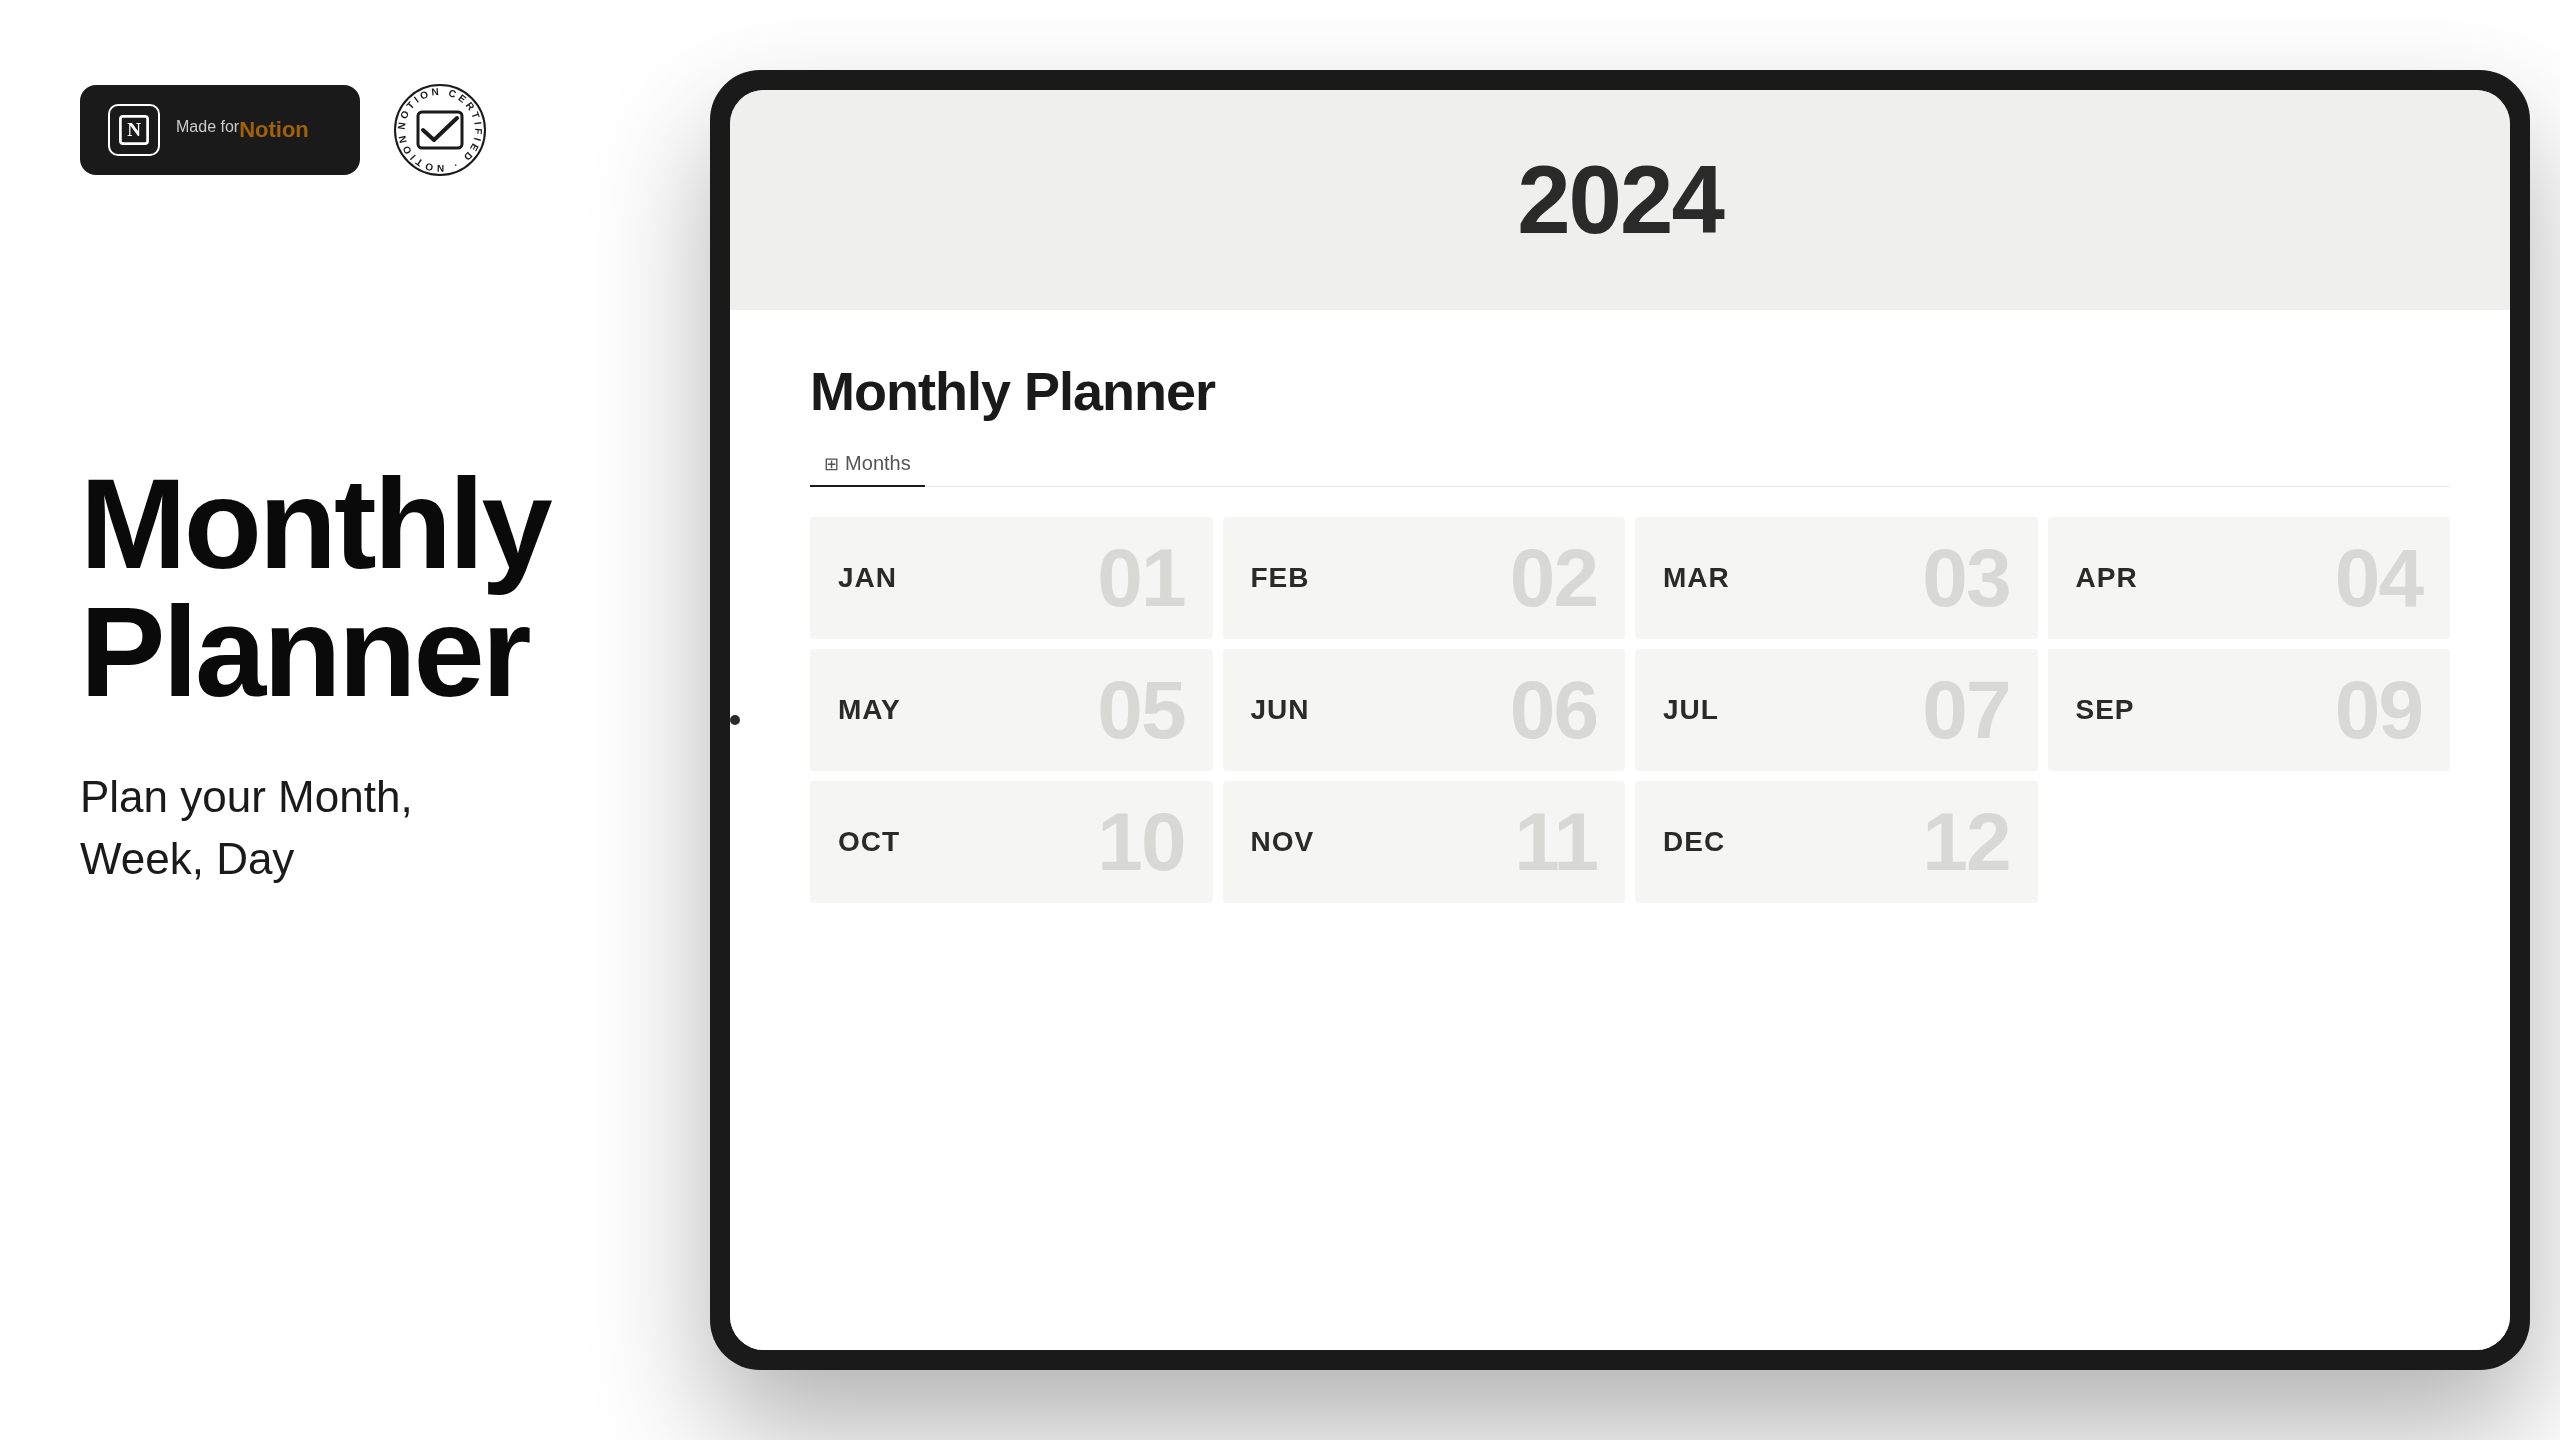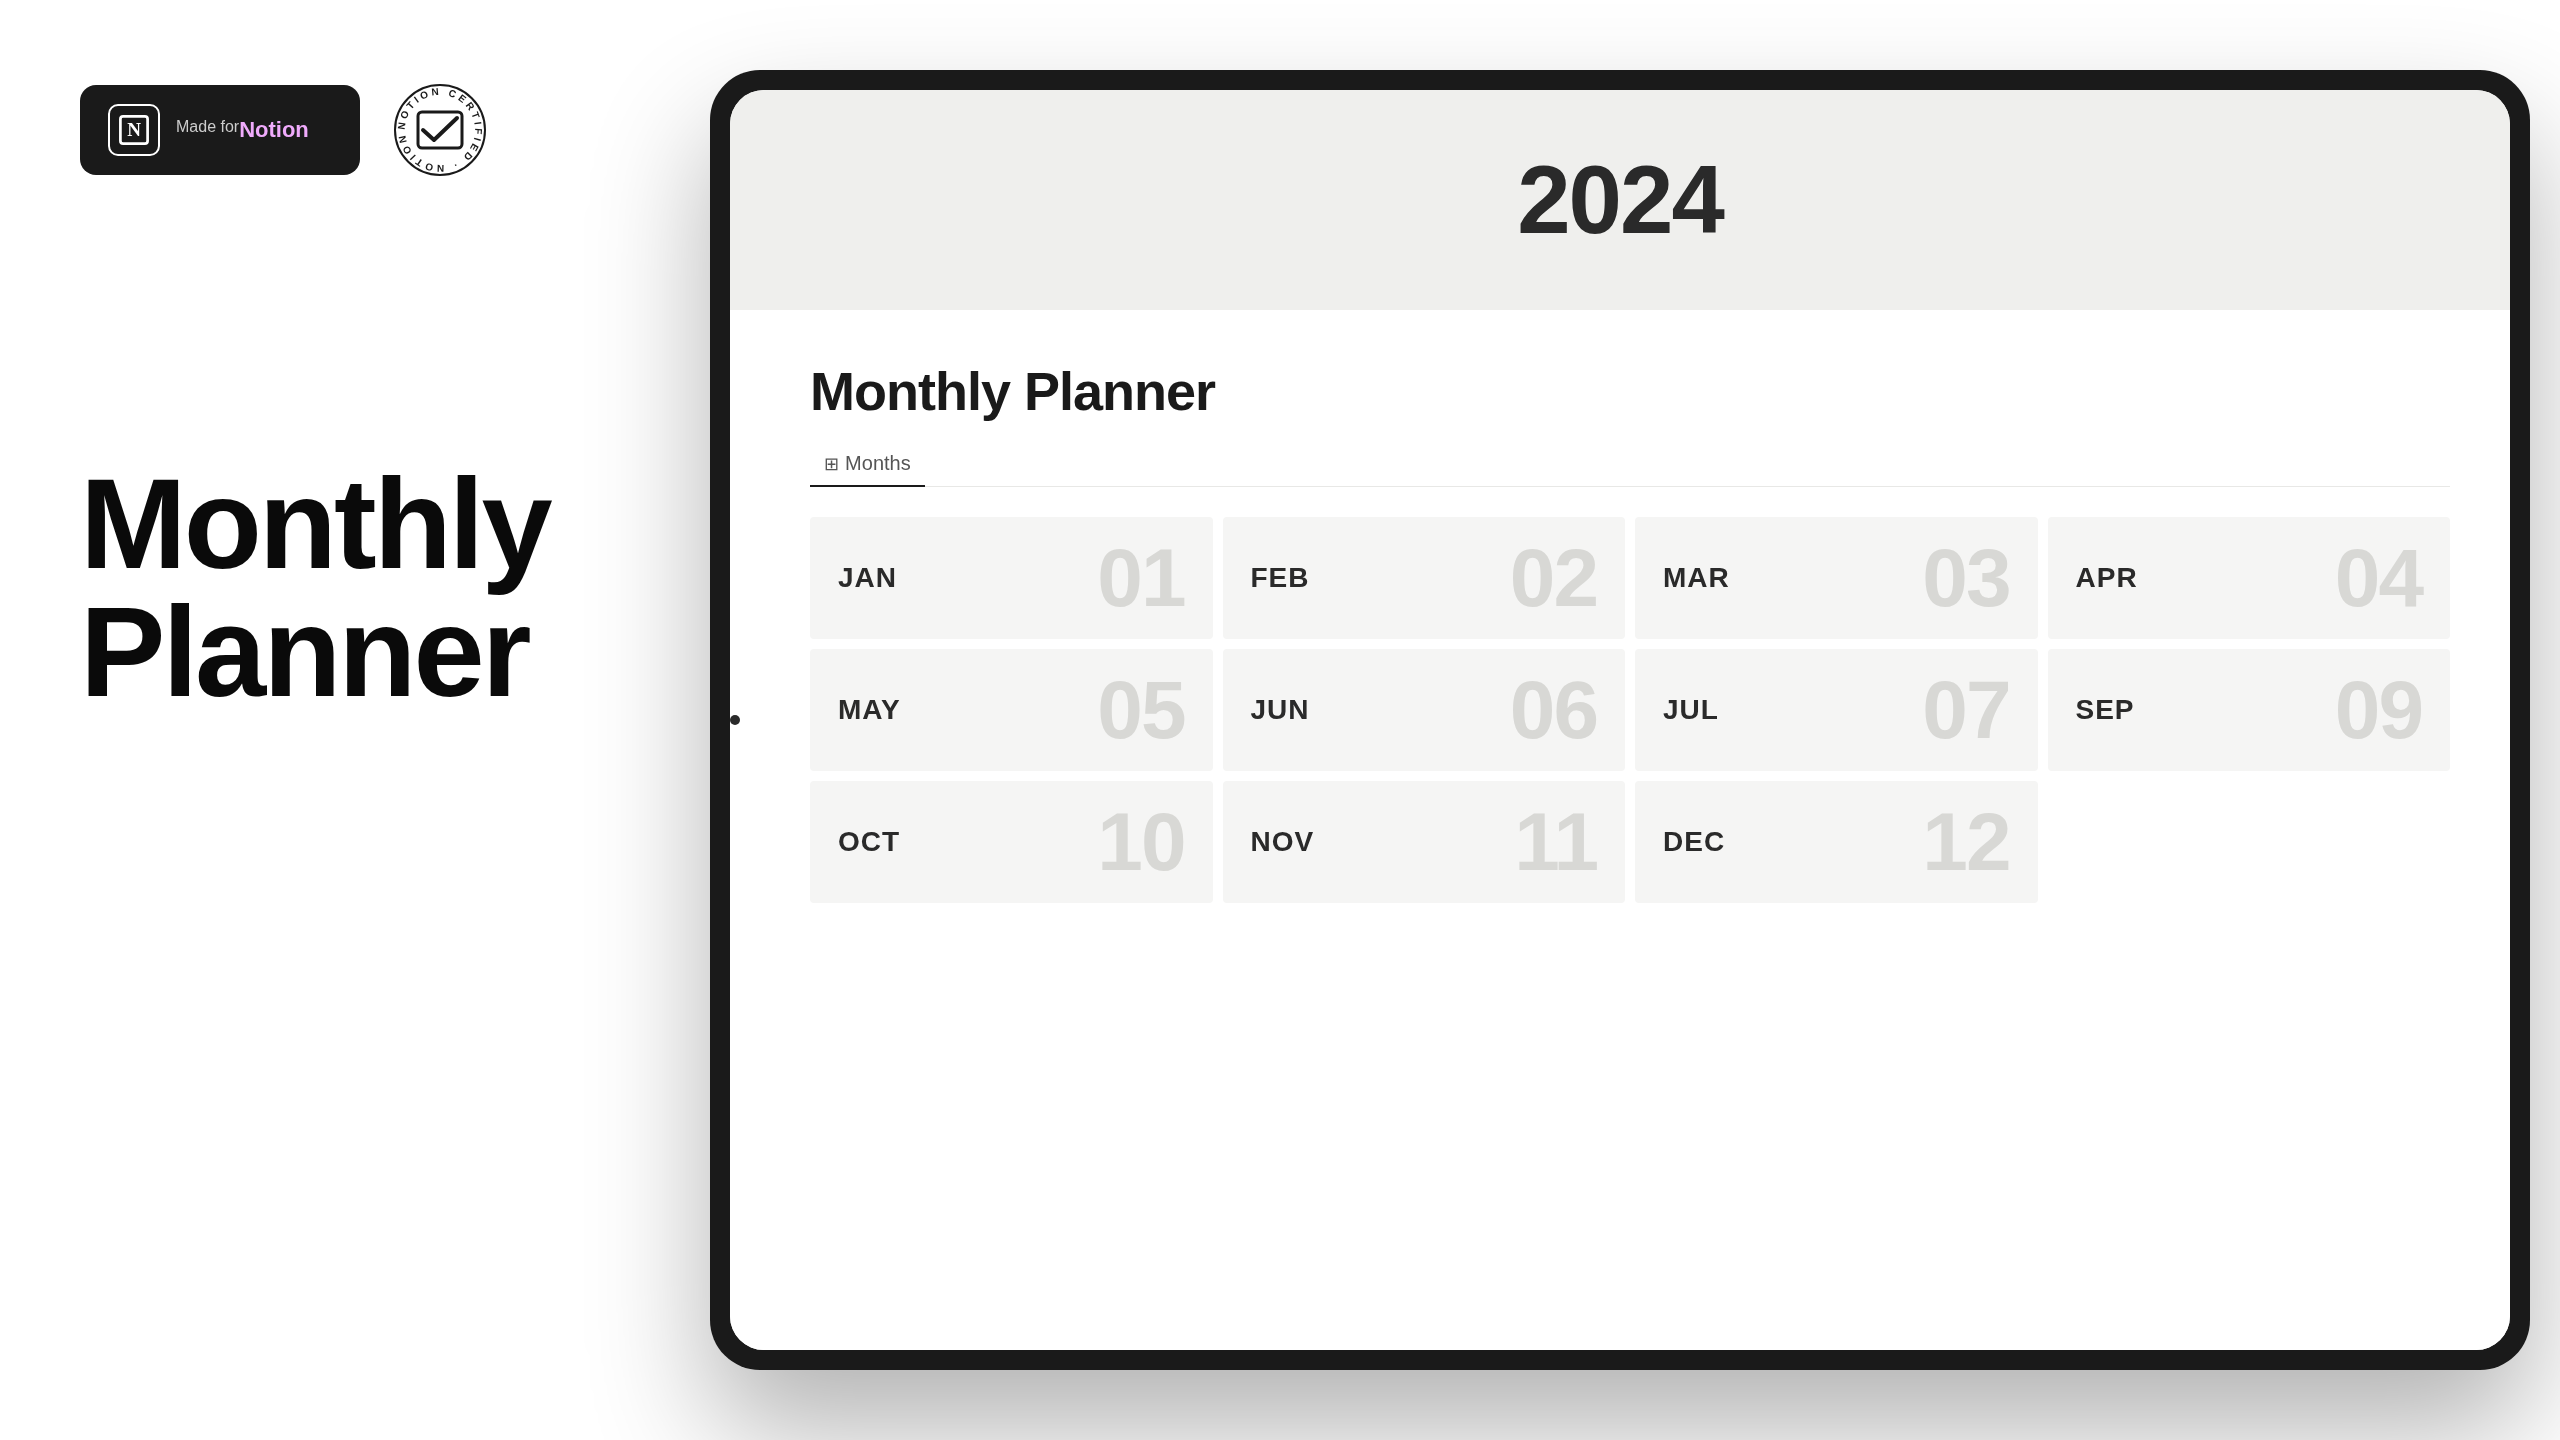--- a/index.html
+++ b/index.html
@@ -65,21 +65,21 @@
 
     .made-for-notion-text .made-for {
       font-size: 16px;
       font-weight: 400;
       color: #cccccc;
     }
 
     .made-for-notion-text .notion-word {
       font-size: 22px;
       font-weight: 700;
-      color: #f0abfc;
+      color: #a16207;
     }
 
     
     .certified-stamp {
       width: 100px;
       height: 100px;
       position: relative;
       display: flex;
       align-items: center;
       justify-content: center;
@@ -290,20 +290,23 @@
       </svg>
     </div>
 
   </div>
 
   <div class="left-main-title">
     <span>Monthly</span><br>
     <span>Planner</span>
   </div>
 
+  <div class="left-subtitle">
+    Plan your Month,<br>Week, Day
+  </div>
 
 </div>
 
 <div class="right-panel">
 
   <div class="tablet-frame">
     <div class="tablet-camera"></div>
 
     <div class="tablet-screen">
 

